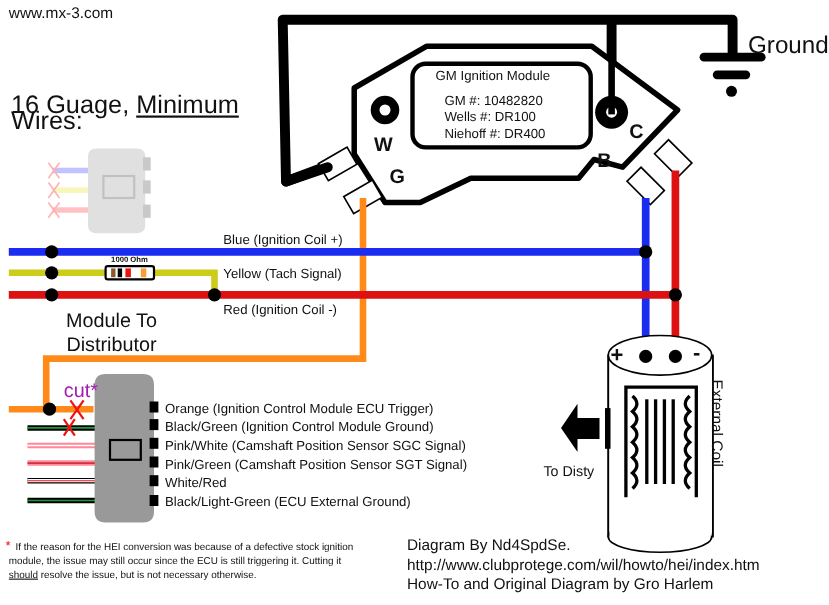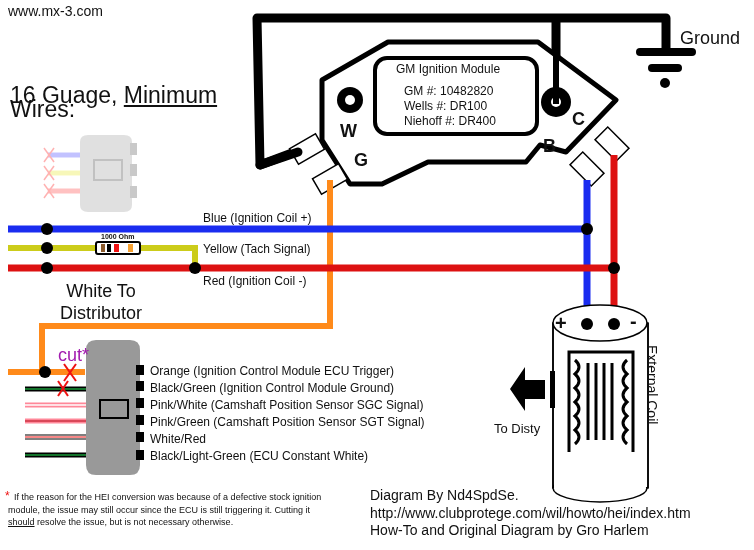--- a/index.html
+++ b/index.html
@@ -3,21 +3,21 @@
 <meta charset="utf-8">
 <style>
   html, body { margin:0; padding:0; background:#fff; }
   body { width:754px; height:550px; position:relative; overflow:hidden; font-family:"Liberation Sans", sans-serif; color:#111; }
   svg { position:absolute; left:0; top:0; }
   .t { position:absolute; white-space:nowrap; font-family:"Liberation Sans", sans-serif; }
   .site { left:8px; top:3px; font-size:14px; }
   .wires1 { left:10px; top:50px; font-size:23px;margin-top:46px; }
   .wires2 { left:10px; top:82px; font-size:23px; }
   .wires2 u { text-decoration:underline; }
-  .ground { left:680px; top:28px; font-size:18px;text-align:right; }
+  .ground { left:680px; top:28px; font-size:22px;text-align:right; }
   .wlabel { font-size:12px; }
   .plugs { left:60px; top:280px; font-size:18px; text-align:center; line-height:22px; }
   .pin { font-size:12px; left:150px; }
   .note { left:8px; top:491px; font-size:9px; line-height:12.5px; width:320px; white-space:normal; }
   .note .star { color:#e11; font-size:12px; position:absolute; left:-3px; top:-1px; }
   .note u { text-decoration:underline; }
   .credits { left:370px; top:487px; font-size:14px; line-height:17.5px; }
   .ext { font-size:14px; left:608px; top:395px; transform:rotate(90deg); transform-origin:left top; }
   .disty { left:494px; top:421px; font-size:13px; }
   .cut { left:58px; top:345px; font-size:18px; color:#a21caf; }
@@ -170,31 +170,31 @@
 <div class="t big" style="left:354px;top:150px">G</div>
 <div class="t big" style="left:543px;top:136px">B</div>
 <div class="t big" style="left:572px;top:109px">C</div>
 
 <div class="t wlabel" style="left:203px;top:211px">Blue  (Ignition Coil +)</div>
 <div class="t wlabel" style="left:203px;top:242px">Yellow (Tach Signal)</div>
 <div class="t wlabel" style="left:203px;top:274px">Red  (Ignition Coil -)</div>
 <div class="t ohm">1000 Ohm</div>
 
 <div class="t plugs">
-    <div>White To</div>
+    <div>Module To</div>
     <div>Distributor</div>
   </div>
 
 <div class="t cut">cut*</div>
 <div class="t pin" style="top:364px">Orange   (Ignition Control Module ECU Trigger)</div>
 <div class="t pin" style="top:381px">Black/Green (Ignition Control Module Ground)</div>
 <div class="t pin" style="top:398px">Pink/White   (Camshaft Position Sensor SGC Signal)</div>
 <div class="t pin" style="top:415px">Pink/Green  (Camshaft Position Sensor SGT Signal)</div>
 <div class="t pin" style="top:432px">White/Red</div>
-<div class="t pin" style="top:449px">Black/Light-Green   (ECU Constant White)</div>
+<div class="t pin" style="top:449px">Black/Light-Green   (ECU External Ground)</div>
 
 <div class="t big" style="left:555px;top:312px;font-size:20px">+</div>
 <div class="t big" style="left:630px;top:310px;font-size:20px">-</div>
 <div class="t ext" style="left:660px;top:345px">External Coil</div>
 <div class="t disty">To Disty</div>
 
 <div class="t note"><span class="star">*</span><span style="padding-left:6px">If the reason for the HEI conversion was because of a defective stock ignition module, the issue may still occur since the ECU is still triggering it. Cutting it </span><u>should</u><span> resolve the issue, but is not necessary otherwise.</span></div>
 
 <div class="t credits">
   <div>Diagram By Nd4SpdSe.</div>

